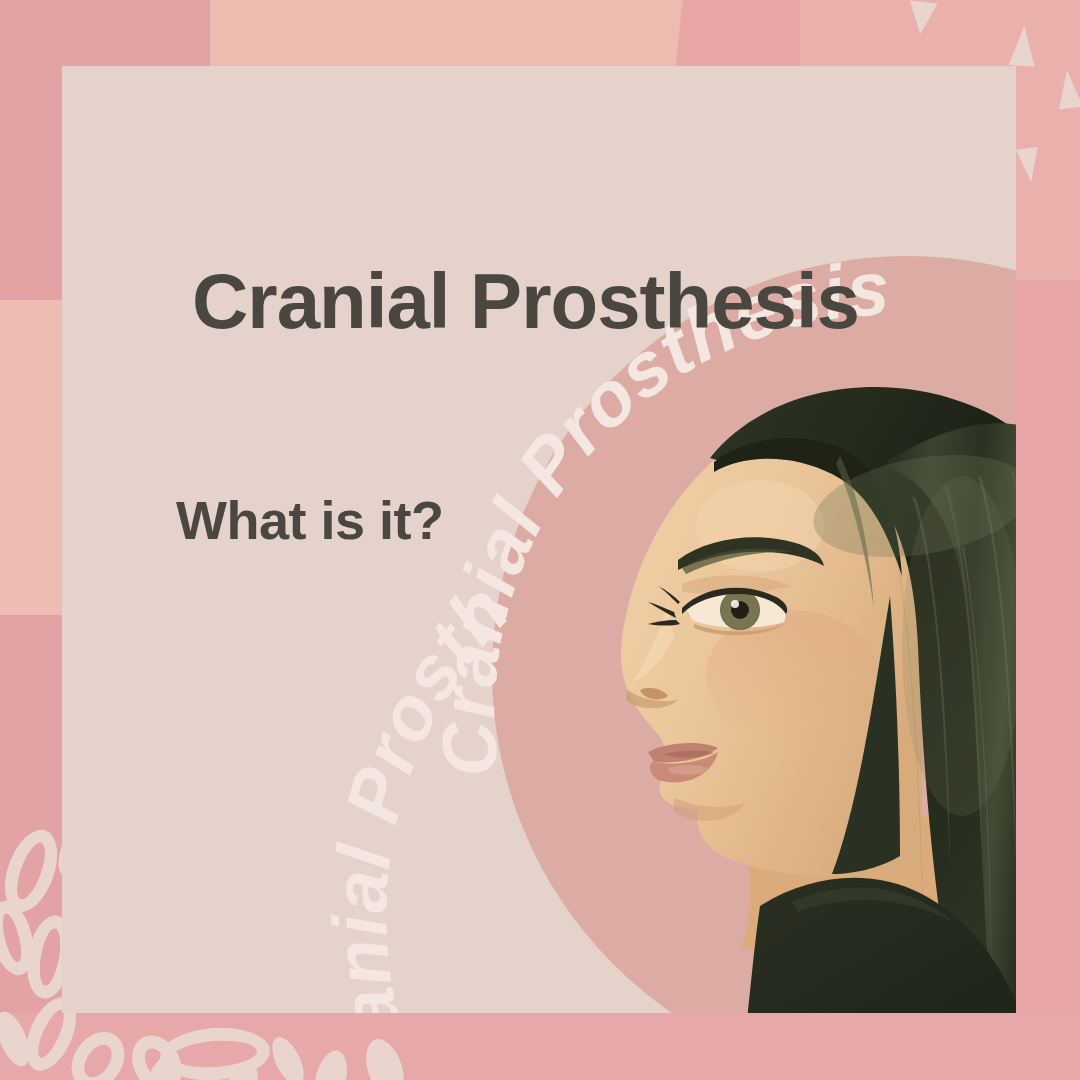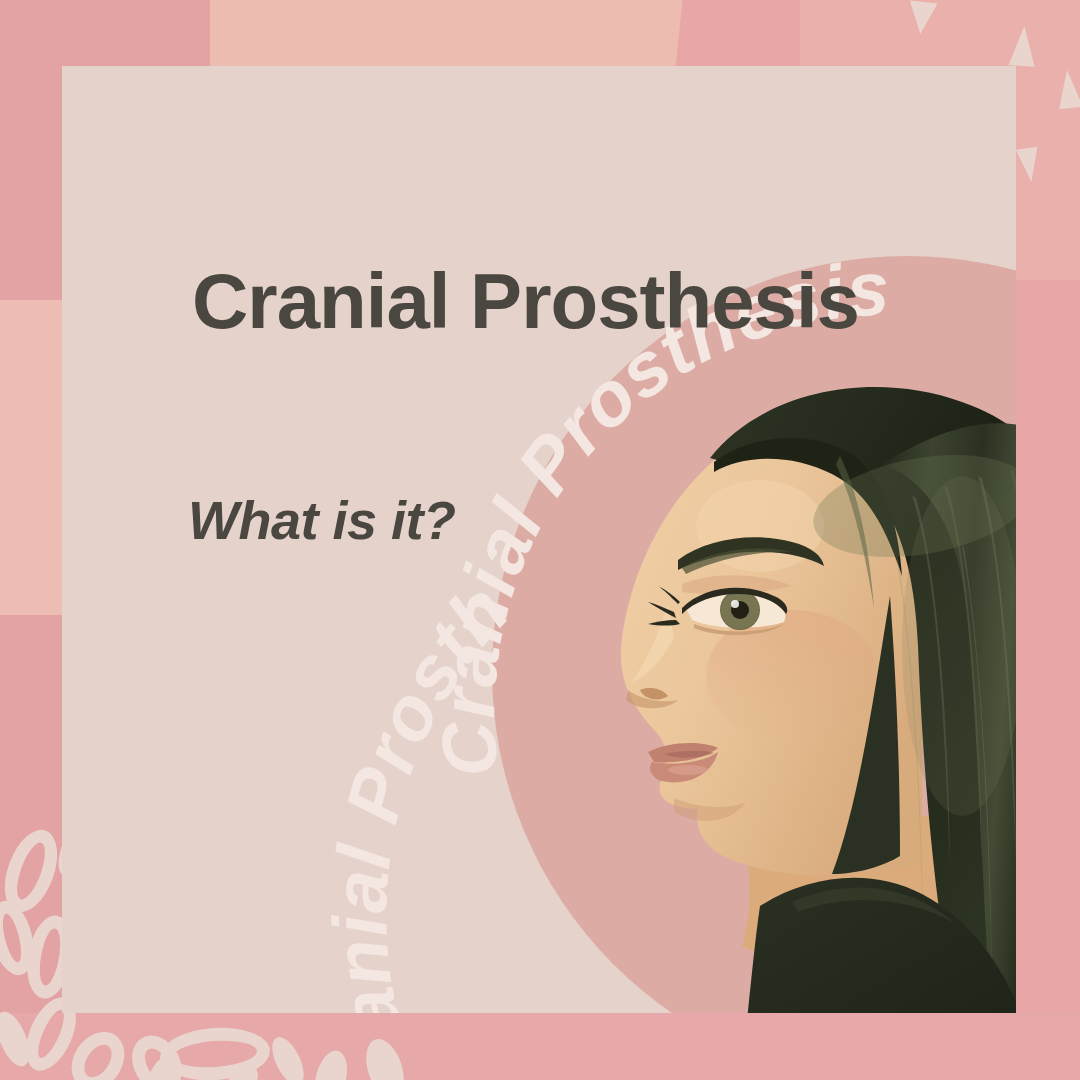--- a/index.html
+++ b/index.html
@@ -98,24 +98,23 @@
     position:absolute;
     left:130px;top:190px;
     font-size:78px;
     font-weight:700;
     color:#4a4741;
     letter-spacing:-1px;
     white-space:nowrap;
   }
   .subtitle{
     position:absolute;
-    left:126px;top:423px;
+    left:114px;top:423px;
     font-size:54px;
     font-weight:700;
-    font-style:italic;
     color:#4a4741;
     letter-spacing:-0.5px;
     white-space:nowrap;
   }
   .body-copy{
     position:absolute;
     left:130px;top:552px;
     width:280px;
     font-size:37px;
     line-height:1.11;

